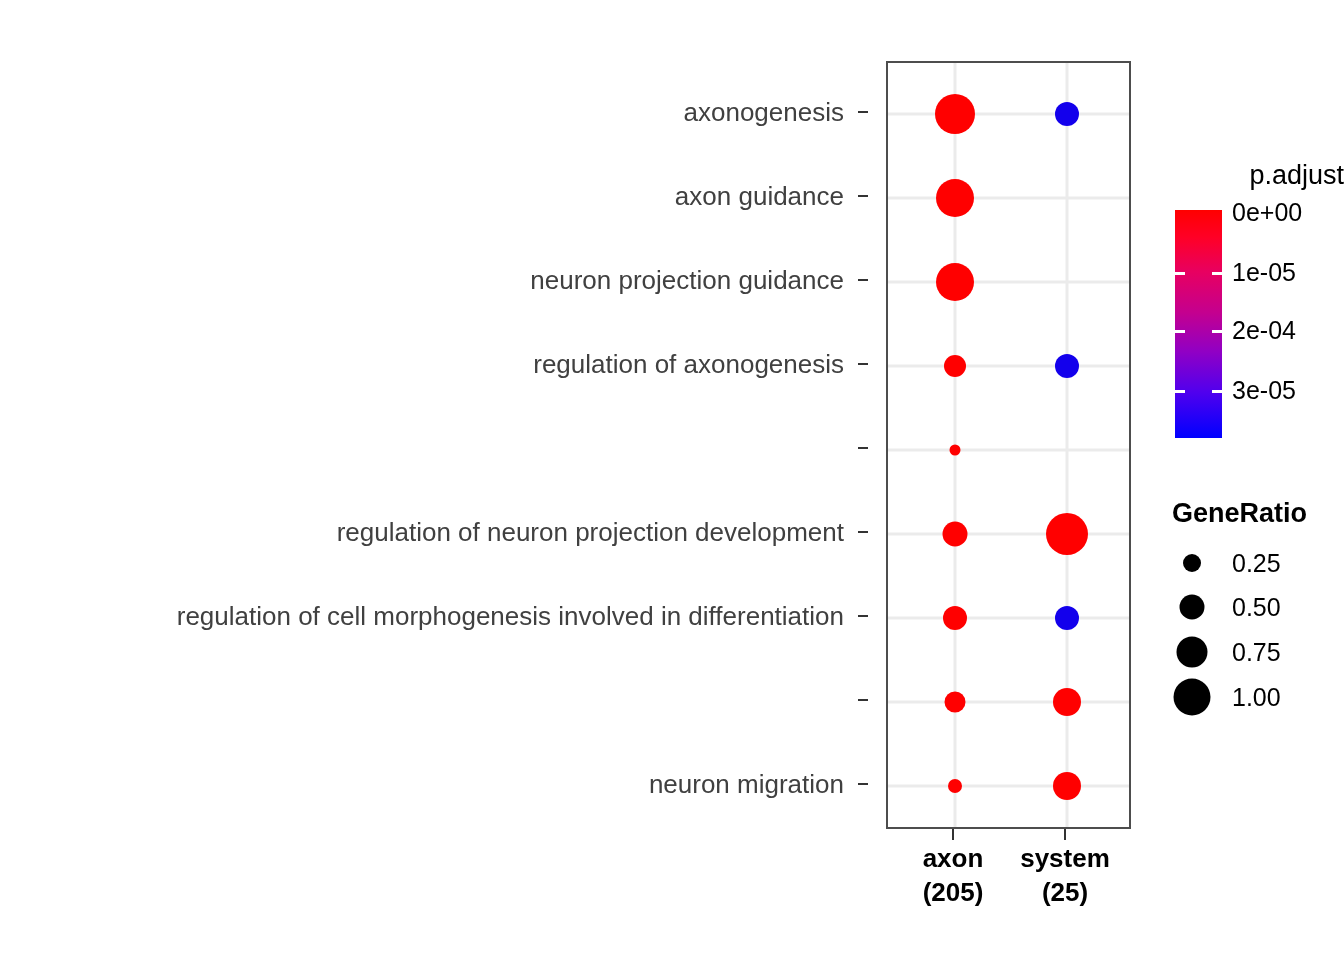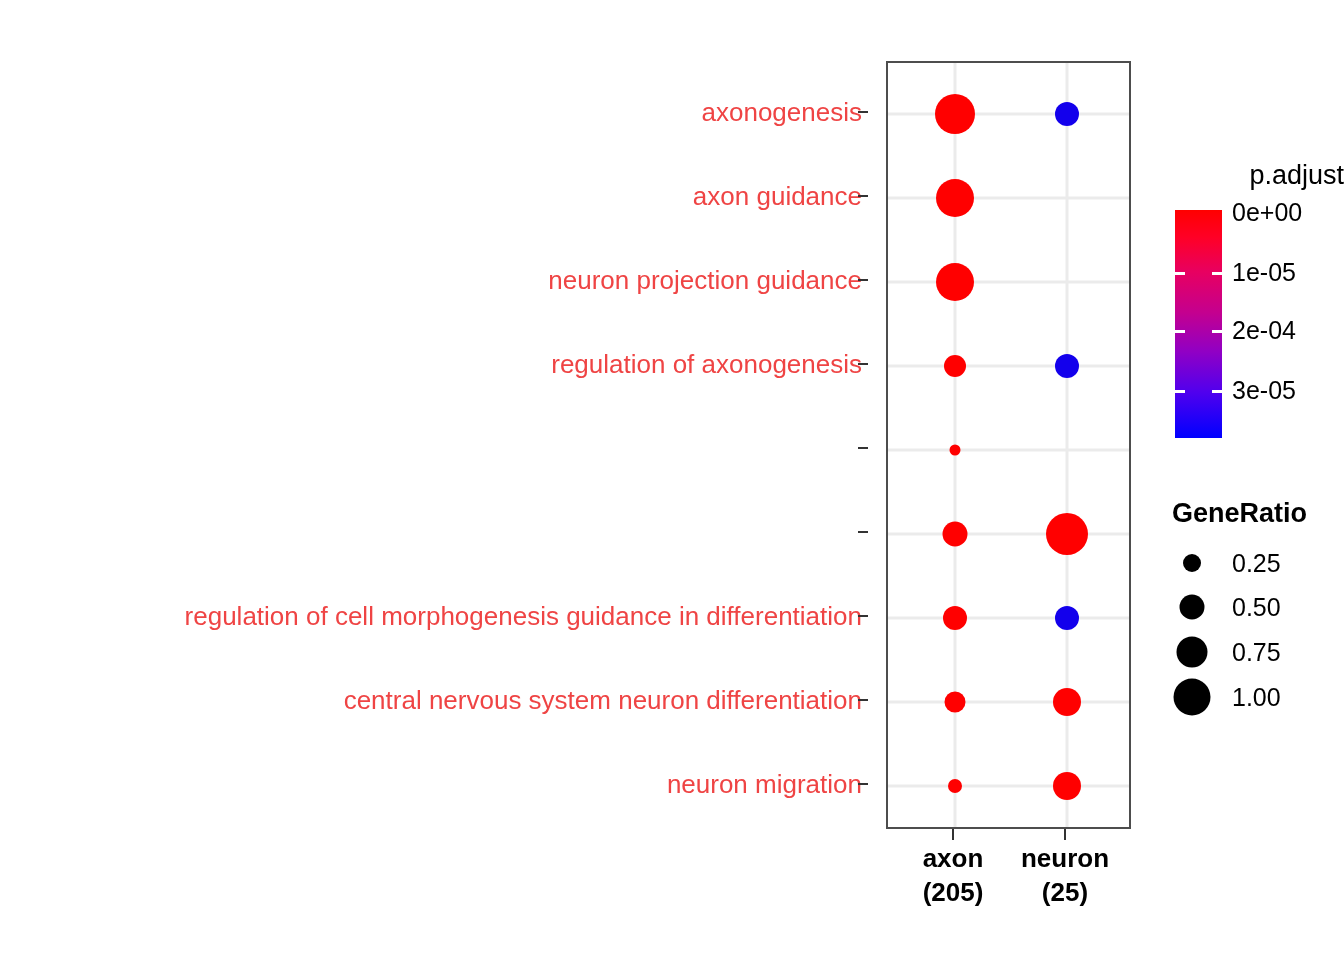--- a/index.html
+++ b/index.html
@@ -26,26 +26,26 @@
   
   .ylabels {
     position: absolute;
     left: 0;
     top: 61px;
     width: 868px;
     height: 768px;
   }
   .ylabel {
     position: absolute;
-    right: 6px;
+    right: 24px;
     transform: translateY(-50%);
     white-space: nowrap;
     font-size: 26px;
     line-height: 1;
-    color: #ef4444;
+    color: #404040;
     text-align: right;
   }
   .ytick {
     position: absolute;
     right: 0px;
     width: 10px;
     height: 2px;
     background: #333333;
     transform: translateY(-50%);
   }
@@ -203,26 +203,26 @@
     <div class="ytick" style="top:135px"></div>
 
     <div class="ylabel" style="top:219px">neuron projection guidance</div>
     <div class="ytick" style="top:219px"></div>
 
     <div class="ylabel" style="top:303px">regulation of axonogenesis</div>
     <div class="ytick" style="top:303px"></div>
 
     <div class="ytick" style="top:387px"></div>
 
+    <div class="ylabel" style="top:471px">regulation of neuron projection development</div>
     <div class="ytick" style="top:471px"></div>
 
-    <div class="ylabel" style="top:555px">regulation of cell morphogenesis guidance in differentiation</div>
+    <div class="ylabel" style="top:555px">regulation of cell morphogenesis involved in differentiation</div>
     <div class="ytick" style="top:555px"></div>
 
-    <div class="ylabel" style="top:639px">central nervous system neuron differentiation</div>
     <div class="ytick" style="top:639px"></div>
 
     <div class="ylabel" style="top:723px">neuron migration</div>
     <div class="ytick" style="top:723px"></div>
   </div>
 
   <div id="panel">
 
     <div class="grid-h" style="top:51px"></div>
     <div class="grid-h" style="top:135px"></div>
@@ -265,21 +265,21 @@
   <div class="xticks">
     <div class="xtick" style="left:67px"></div>
     <div class="xtick" style="left:179px"></div>
   </div>
   <div class="xlabels">
     <div class="xlabel" style="left:67px; top:0">
       <div>axon</div>
       <div>(205)</div>
     </div>
     <div class="xlabel" style="left:179px; top:0">
-      <div>neuron</div>
+      <div>system</div>
       <div>(25)</div>
     </div>
   </div>
 
   <div id="legend-padjust">
     <div class="legend-title">p.adjust</div>
   </div>
 
   <div id="colorbar-wrap">
     <div id="colorbar">

